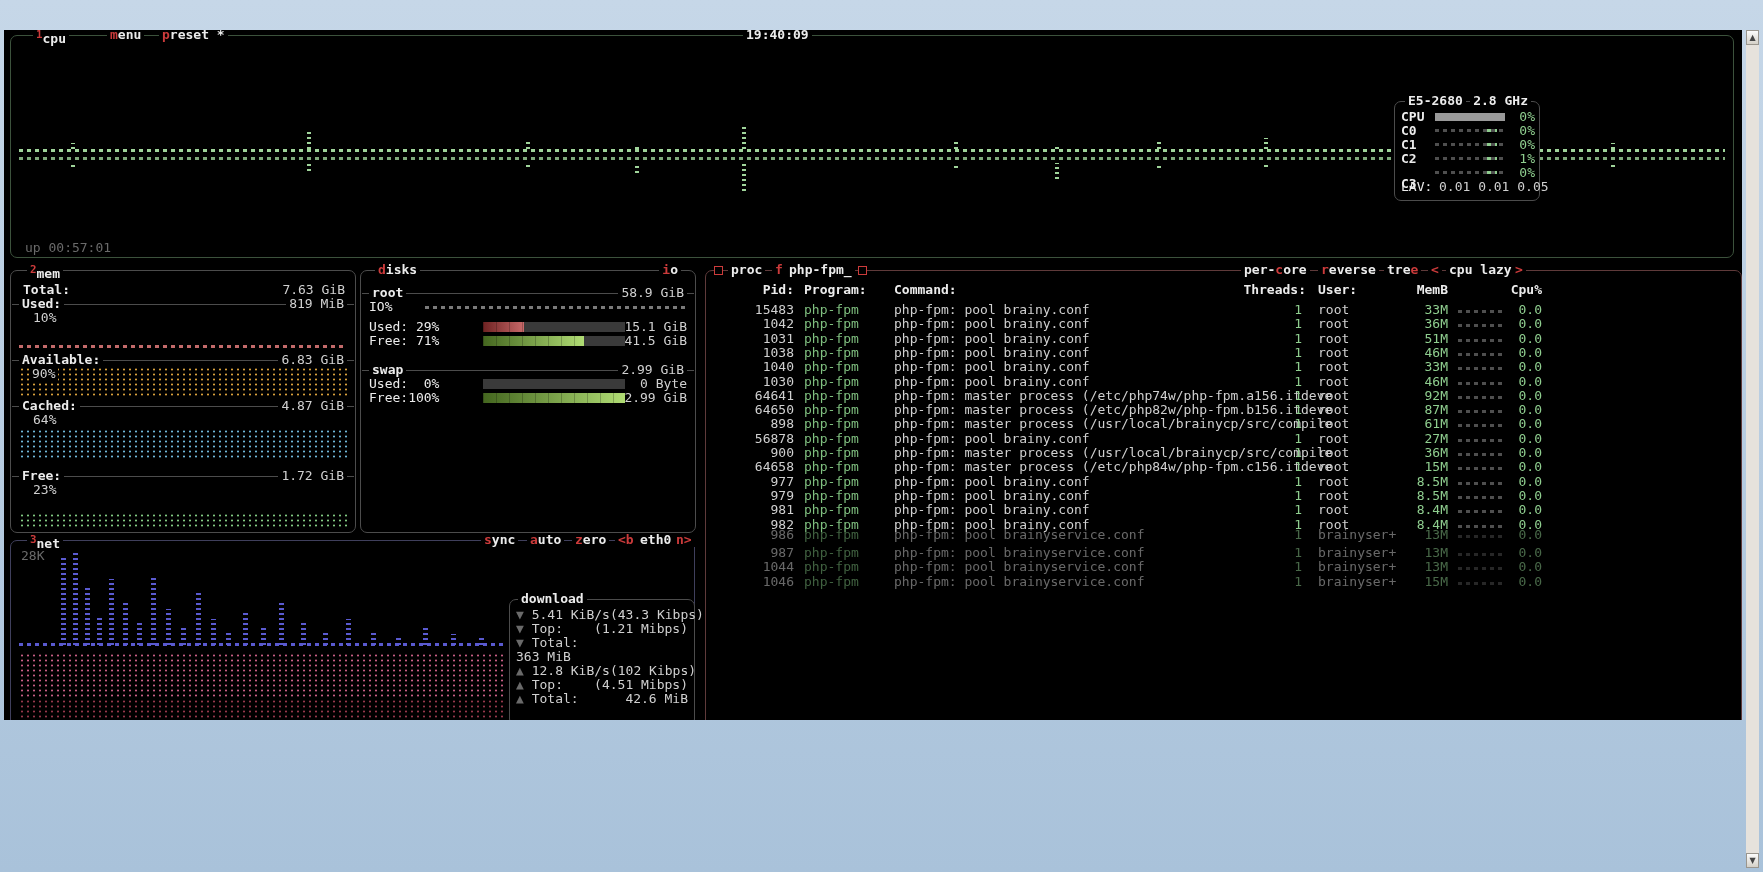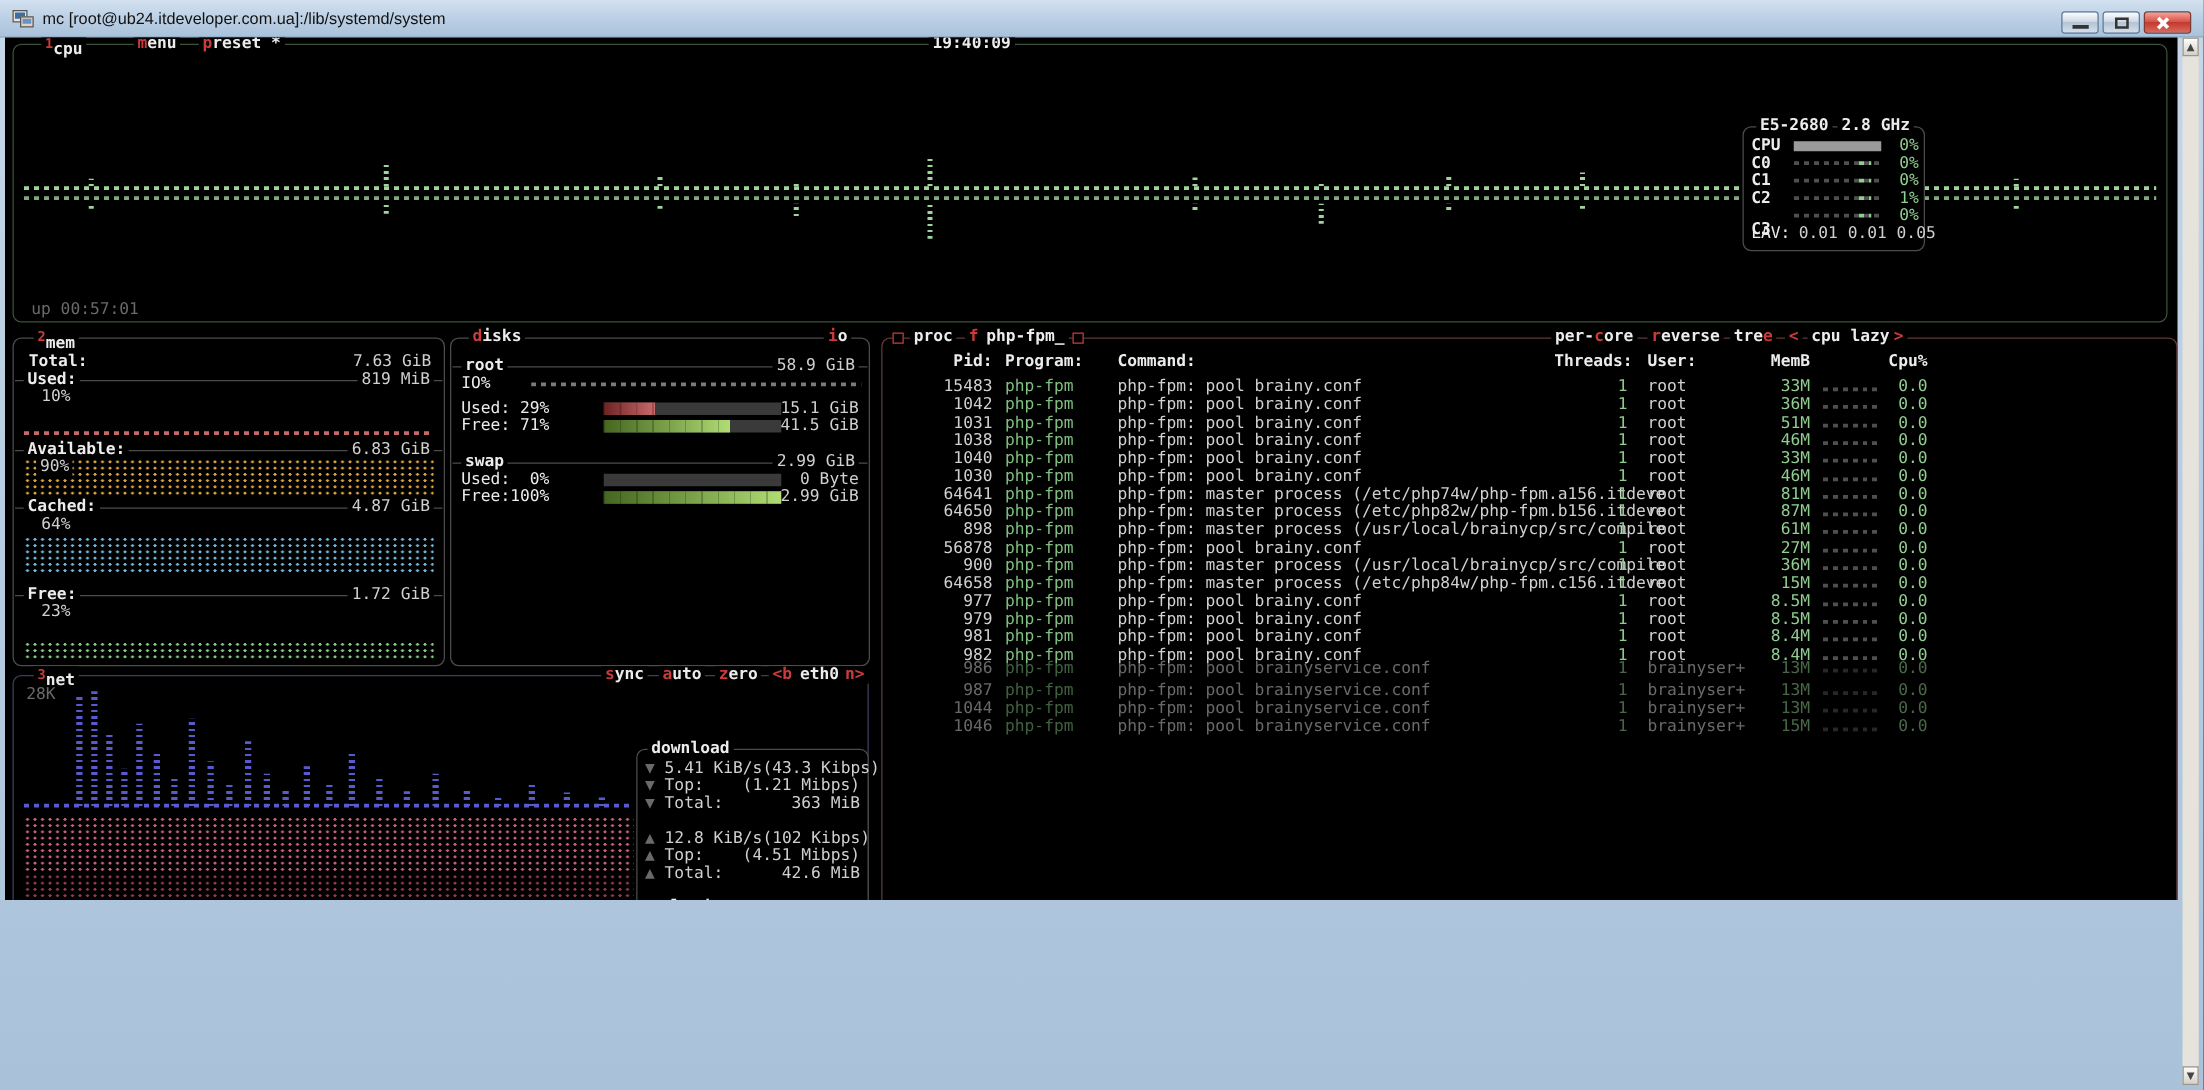--- a/index.html
+++ b/index.html
@@ -44,41 +44,20 @@
   .meter .fill{position:absolute;left:0;top:0;bottom:0;
     background-image:repeating-linear-gradient(90deg,rgba(0,0,0,.22) 0 1px,transparent 1px 13px),var(--grad);}
   .tick{display:inline-block;width:5px;height:8px;margin:0 2px 0 0;}
   .flexrow{display:flex;justify-content:space-between;}
 </style>
 </head>
 <body>
 
 <div class="window">
 
-  <div class="titlebar">
-    <div class="app-icon">
-      <div class="mon1"></div>
-        <div class="scr1"></div>
-        <div class="mon2"></div>
-        <div class="scr2"></div>
-    </div>
-    <div class="win-title">mc [root@ub24.itdeveloper.com.ua]:/lib/systemd/system</div>
-    <div class="winbtns">
-      <div class="wbtn">
-          <span class="glyph-min"></span>
-        </div>
-      <div class="wbtn">
-          <span class="glyph-max"></span>
-        </div>
-      <div class="wbtn close">
-          <span class="glyph-x1"></span>
-          <span class="glyph-x2"></span>
-        </div>
-    </div>
-  </div>
 
   <div class="terminal mono">
 
     <div class="box" style="left:6px;top:5px;width:1724px;height:223px;border-color:var(--c-border-cpu);">
       <span class="abs ontop b brt" style="left:22px;"><sup class="red">1</sup><span>cpu</span></span>
       <span class="abs ontop b brt" style="left:96px;"><span class="red">m</span><span>enu</span></span>
       <span class="abs ontop b brt" style="left:148px;"><span class="red">p</span><span>reset *</span></span>
       <span class="abs ontop b brt" style="left:732px;">19:40:09</span>
 
       <div>
@@ -270,21 +249,21 @@
       <div class="box" style="left:498px;top:58px;width:186px;height:127px;border-color:var(--c-border-gray);background:#000;">
         <span class="abs ontop b brt" style="left:8px;">download</span>
         <div class="abs flexrow" style="left:6px;right:6px;top:8px;">
           <span><span class="dim">▼</span> <span class="wht">5.41 KiB/s</span></span>
           <span class="wht">(43.3 Kibps)</span>
         </div>
         <div class="abs flexrow" style="left:6px;right:6px;top:22px;">
           <span><span class="dim">▼</span> <span class="wht">Top:</span></span>
           <span class="wht">(1.21 Mibps)</span>
         </div>
-        <div class="abs flexrow" style="left:6px;right:6px;top:36px;">
+        <div class="abs flexrow" style="left:6px;right:6px;top:36px;flex-direction:column;">
           <span><span class="dim">▼</span> <span class="wht">Total:</span></span>
           <span class="wht">363 MiB</span>
         </div>
         <div class="abs flexrow" style="left:6px;right:6px;top:64px;">
           <span><span class="dim">▲</span> <span class="wht">12.8 KiB/s</span></span>
           <span class="wht">(102 Kibps)</span>
         </div>
         <div class="abs flexrow" style="left:6px;right:6px;top:78px;">
           <span><span class="dim">▲</span> <span class="wht">Top:</span></span>
           <span class="wht">(4.51 Mibps)</span>
@@ -379,21 +358,21 @@
             <div class="abs grn" style="left: 672px; top: 0px; width: 70px; text-align: right;">46M</div>
             <div class="abs dashh" style="--dc: var(--c-dimmer); left: 752px; top: 7px; width: 44px; height: 3px;"></div>
             <div class="abs grn" style="left: 786px; top: 0px; width: 50px; text-align: right;">0.0</div>
           </div>
           <div style="position: absolute; left: 0px; top: 117.8px; width: 100%; height: 14px;">
             <div class="abs wht" style="left: 10px; top: 0px; width: 78px; text-align: right;">64641</div>
             <div class="abs pgrn" style="left: 98px; top: 0px;">php-fpm</div>
             <div class="abs wht" style="left: 188px; top: 0px;">php-fpm: master process (/etc/php74w/php-fpm.a156.itdeve</div>
             <div class="abs grn" style="left: 520px; top: 0px; width: 76px; text-align: right;">1</div>
             <div class="abs wht" style="left: 612px; top: 0px;">root</div>
-            <div class="abs grn" style="left: 672px; top: 0px; width: 70px; text-align: right;">81M</div>
+            <div class="abs grn" style="left: 672px; top: 0px; width: 70px; text-align: right;">92M</div>
             <div class="abs dashh" style="--dc: var(--c-dimmer); left: 752px; top: 7px; width: 44px; height: 3px;"></div>
             <div class="abs grn" style="left: 786px; top: 0px; width: 50px; text-align: right;">0.0</div>
           </div>
           <div style="position: absolute; left: 0px; top: 132.1px; width: 100%; height: 14px;">
             <div class="abs wht" style="left: 10px; top: 0px; width: 78px; text-align: right;">64650</div>
             <div class="abs pgrn" style="left: 98px; top: 0px;">php-fpm</div>
             <div class="abs wht" style="left: 188px; top: 0px;">php-fpm: master process (/etc/php82w/php-fpm.b156.itdeve</div>
             <div class="abs grn" style="left: 520px; top: 0px; width: 76px; text-align: right;">1</div>
             <div class="abs wht" style="left: 612px; top: 0px;">root</div>
             <div class="abs grn" style="left: 672px; top: 0px; width: 70px; text-align: right;">87M</div>

